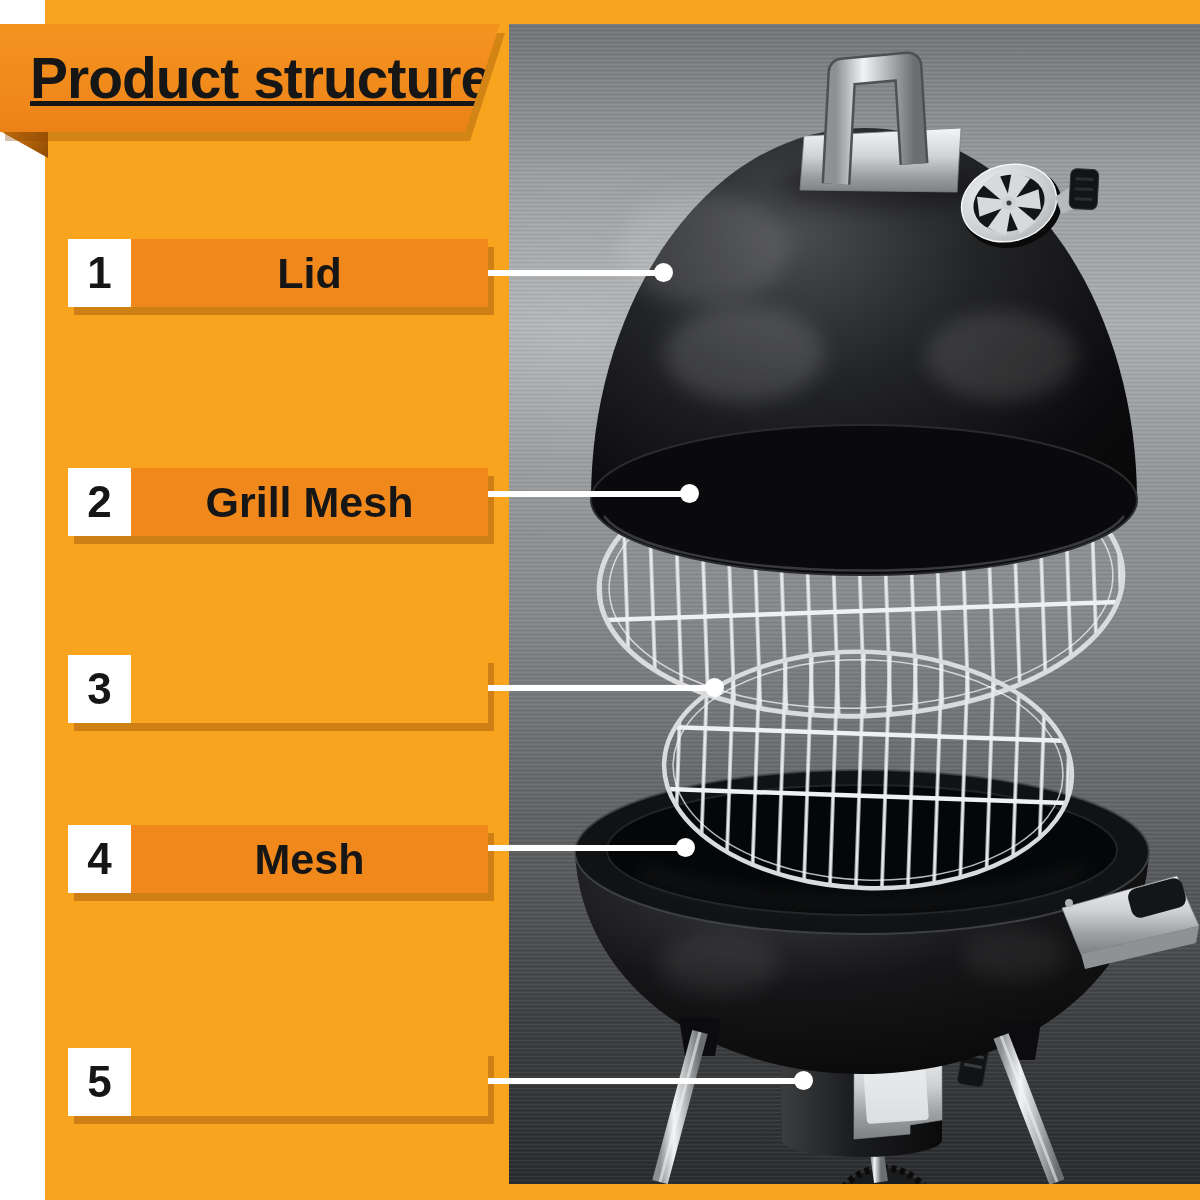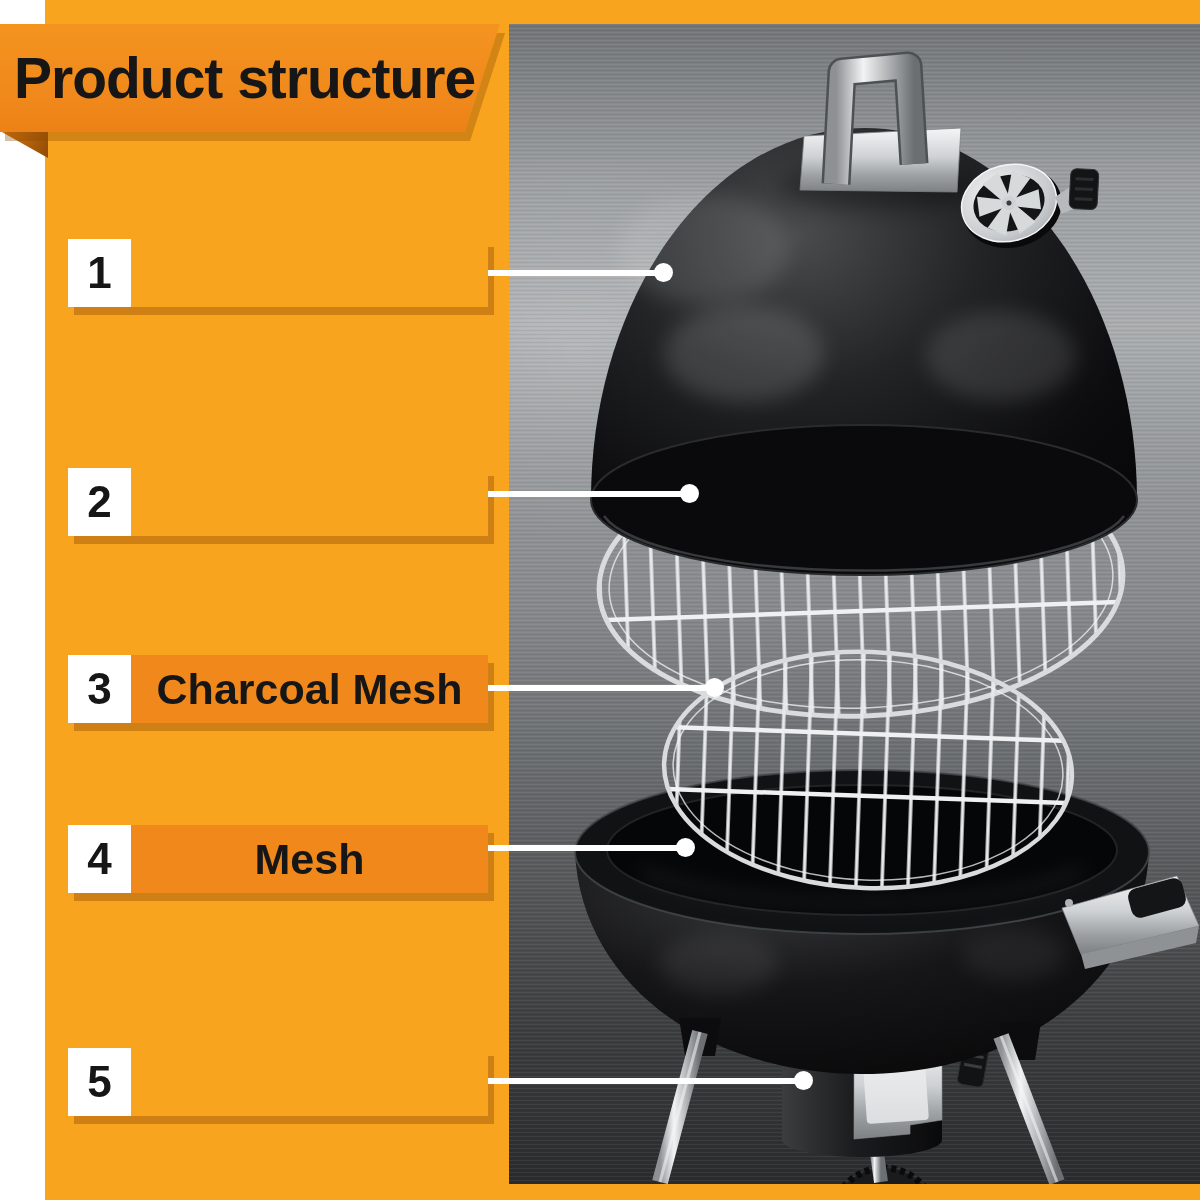--- a/index.html
+++ b/index.html
@@ -43,21 +43,21 @@
     background:rgba(137,69,2,.34);z-index:6;
   }
   .ribbon{
     position:absolute;left:0;top:24px;width:500px;height:108px;
     clip-path:polygon(0 0,100% 0,93% 100%,0 100%);
     background:linear-gradient(180deg,#F4941F 0%,var(--banner-orange) 70%,#EC8217 100%);
     z-index:7;display:flex;align-items:center;
   }
   .ribbon h1{
     font-size:57px;font-weight:bold;letter-spacing:-1px;
-    color:var(--text-black);padding-left:14px;white-space:nowrap;
+    color:var(--text-black);padding-left:30px;white-space:nowrap;text-decoration:underline;
   }
   .ribbon-fold{
     position:absolute;left:0;top:131px;width:48px;height:27px;
     clip-path:polygon(0 0,100% 0,100% 100%);
     background:linear-gradient(120deg,#DB7C11,#8F4A04);z-index:5;
   }
   
   .row{
     position:absolute;left:68px;width:420px;height:68px;display:flex;
     box-shadow:6px 8px 0 rgba(140,72,6,.38);z-index:8;
@@ -234,27 +234,28 @@
 </div>
 
 <div class="ribbon-fold"></div>
 <div class="ribbon-shadow"></div>
 <div class="ribbon">
   <h1>Product structure</h1>
 </div>
 
 <div class="row" style="top:239px">
   <div class="num">1</div>
+  <div class="bar">Lid</div>
 </div>
 <div class="row" style="top:468px">
   <div class="num">2</div>
+  <div class="bar">Grill Mesh</div>
 </div>
 <div class="row" style="top:655px">
   <div class="num">3</div>
-  <div class="bar">Charcoal Mesh</div>
 </div>
 <div class="row" style="top:825px">
   <div class="num">4</div>
   <div class="bar">Mesh</div>
 </div>
 <div class="row" style="top:1048px">
   <div class="num">5</div>
 </div>
 
 <div class="connector" style="top:270px;width:175px">

